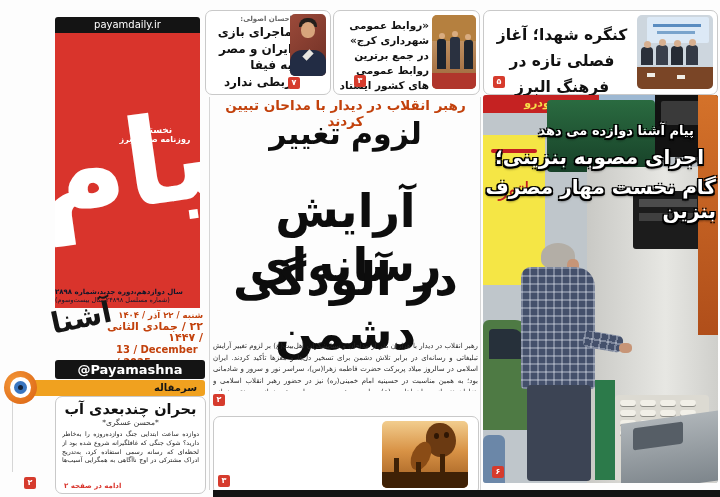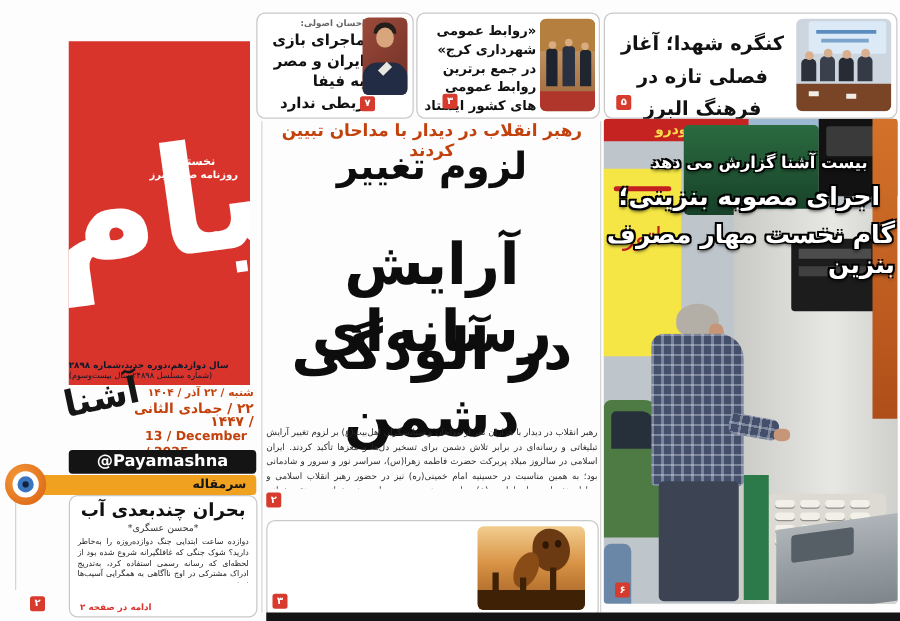--- a/index.html
+++ b/index.html
@@ -13,20 +13,23 @@
   .outline{color:#fff;font-weight:bold;text-shadow:-1.5px -1.5px 0 #000,1.5px -1.5px 0 #000,-1.5px 1.5px 0 #000,1.5px 1.5px 0 #000,0 2px 3px rgba(0,0,0,.85);}
   .storytitle{font-weight:bold;color:#111;text-align:right;}
   .plaid{background-color:#44506b;background-image:repeating-linear-gradient(0deg,rgba(230,235,245,.35) 0 2px,transparent 2px 8px),repeating-linear-gradient(90deg,rgba(230,235,245,.35) 0 2px,transparent 2px 8px);}
   .pill{width:16px;height:6px;background:#f2f0e8;border-radius:3px;margin:2px;box-shadow:0 1px 0 rgba(0,0,0,.35);}
 </style>
 </head>
 <body>
 
 <div class="page">
 
+  <div class="abs" style="left:55px;top:17px;width:145px;height:16px;background:#141414;border-radius:3px 3px 0 0;color:#fff;font-size:10px;line-height:16px;text-align:center;">
+    <span>payamdaily.ir</span>
+  </div>
 
   <div class="abs" style="left:55px;top:33px;width:145px;height:275px;background:#d9342c;overflow:hidden;">
     <div class="abs" style="left:-18px;top:8px;width:185px;height:260px;color:#fff;font-size:120px;font-weight:bold;line-height:250px;text-align:center;transform:rotate(-8deg);">پیام</div>
     <div class="abs rtl" style="right:6px;top:92px;width:78px;text-align:center;color:#fff;font-weight:bold;">
       <div style="font-size:9px;">نخستین</div>
       <div style="font-size:8px;">روزنامه صبح البرز</div>
     </div>
     <div class="abs rtl" style="left:0;right:0;bottom:4px;text-align:left;color:#0f172a;">
       <div style="font-size:7px;font-weight:bold;">سال دوازدهم،دوره جدید،شماره ۲۸۹۸</div>
       <div style="font-size:6.5px;">(شماره مسلسل ۲۴۸۹۸،سال بیست‌وسوم)</div>
@@ -184,21 +187,21 @@
     <div class="abs" style="left:84px;top:164px;width:12px;height:15px;background:#c79577;border-radius:40%;"></div>
     <div class="abs plaid" style="left:38px;top:172px;width:74px;height:122px;border-radius:10px 20px 4px 4px;"></div>
     <div class="abs plaid" style="left:100px;top:238px;width:40px;height:17px;border-radius:6px;transform:rotate(10deg);"></div>
     <div class="abs" style="left:136px;top:248px;width:13px;height:10px;background:#c79577;border-radius:40%;"></div>
     <div class="abs" style="left:112px;top:285px;width:20px;height:100px;background:#2c7a4a;"></div>
     <div class="abs" style="left:44px;top:290px;width:64px;height:96px;background:#3c4454;border-radius:4px;"></div>
 
     <div class="abs" style="left:138px;top:322px;width:100px;height:70px;background:linear-gradient(#aeb4b8,#7e868c);transform:skewY(-8deg);"></div>
     <div class="abs" style="left:150px;top:330px;width:50px;height:22px;background:#565e66;transform:skewY(-8deg);border-radius:3px;"></div>
 
-    <div class="abs rtl outline" style="right:24px;top:28px;font-size:13px;">بیست آشنا گزارش می دهد</div>
+    <div class="abs rtl outline" style="right:24px;top:28px;font-size:13px;">پیام آشنا دوازده می دهد</div>
     <div class="abs rtl outline" style="right:14px;top:50px;font-size:20px;">اجرای مصوبه بنزینی؛</div>
     <div class="abs rtl outline" style="right:2px;top:80px;font-size:20px;">گام نخست مهار مصرف بنزین</div>
 
     <div class="badge" style="left:9px;top:371px;">۶</div>
   </div>
 
   <div class="abs" style="left:213px;top:490px;width:507px;height:7px;background:#141414;"></div>
 
 </div>
 

